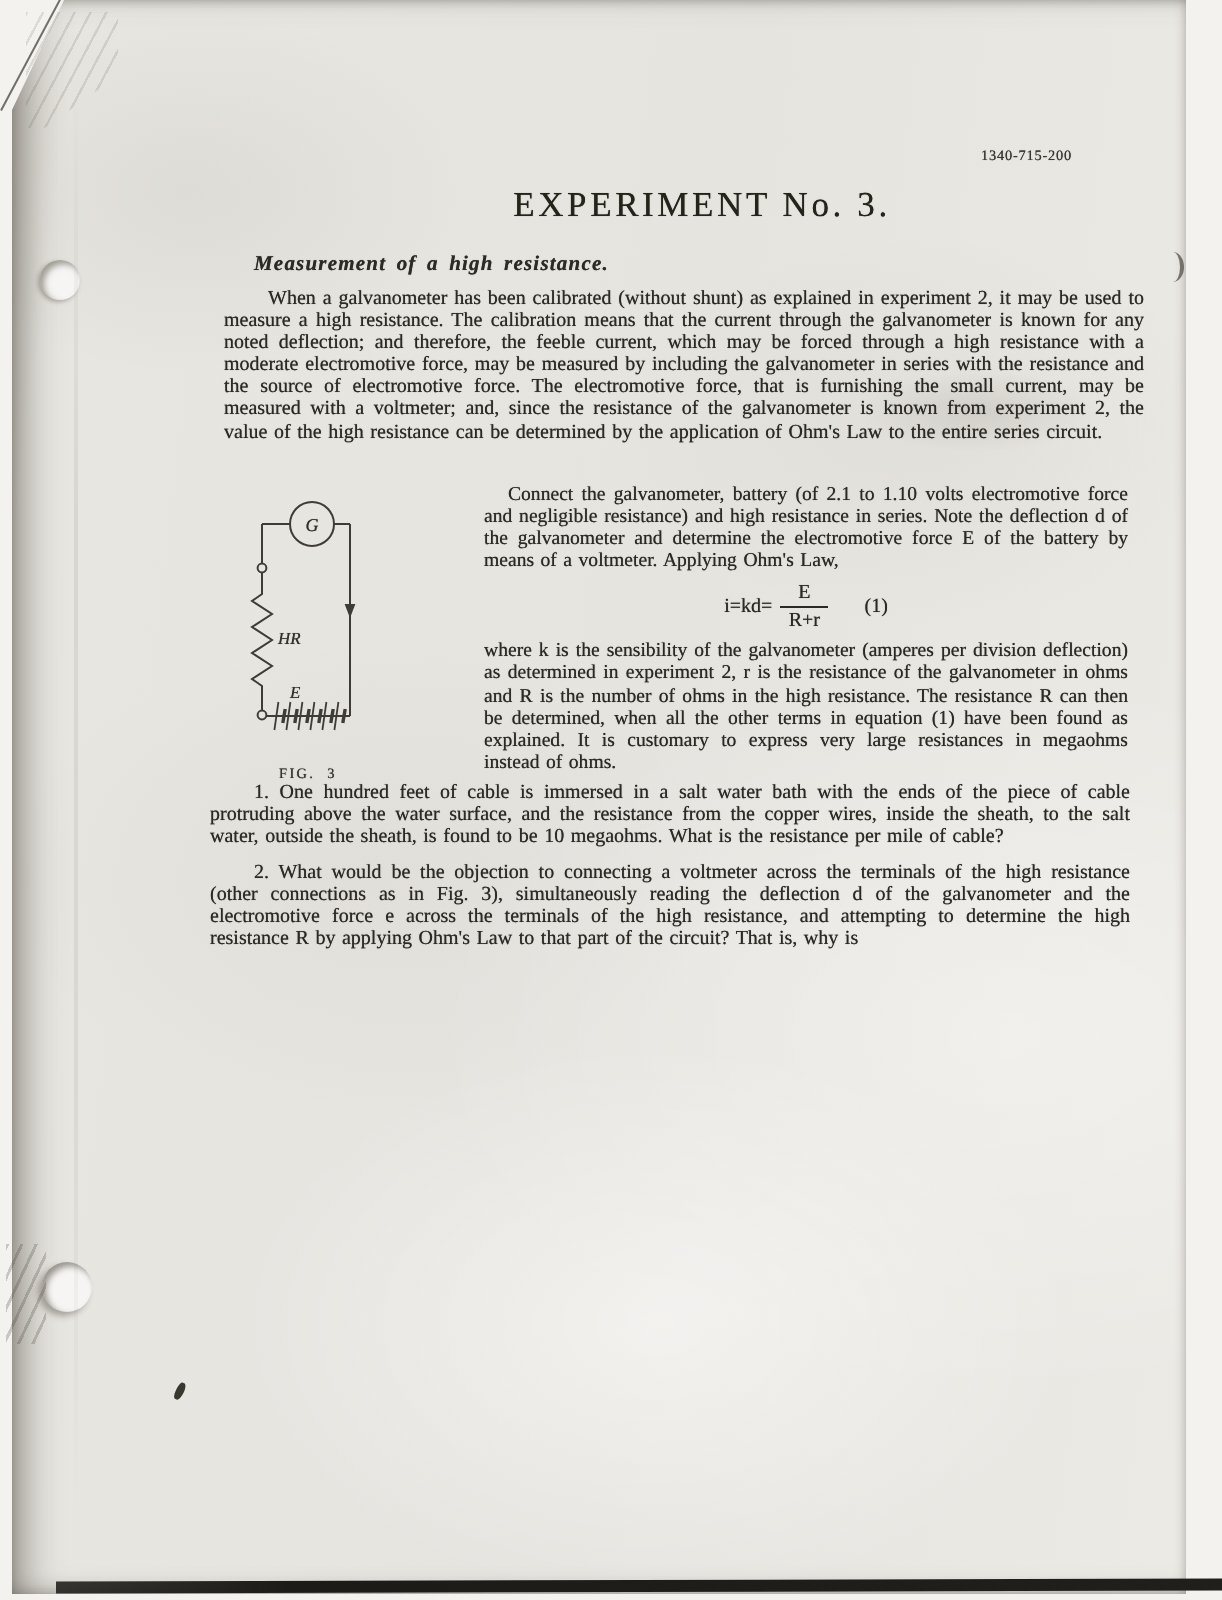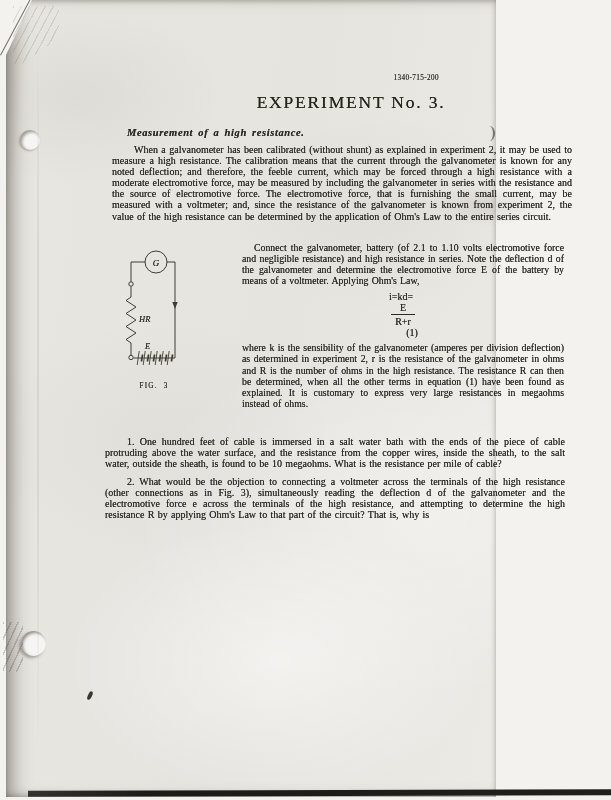--- a/index.html
+++ b/index.html
@@ -2,21 +2,21 @@
 <html><head>
 <meta charset="utf-8">
 <style>
   html,body { margin:0; padding:0; }
   .scan {
     position:relative; width:611px; height:800px;
     background:#f3f2ef; overflow:hidden;
     font-family:"Liberation Serif", serif;
   }
   .paper {
-    position:absolute; left:6px; top:0; width:490px; height:797px;
+    position:absolute; left:6px; top:0; width:587px; height:797px;
     color:#2c2a24;
     background:
       radial-gradient(220px 140px at 78% 27%, rgba(96,90,78,0.05), transparent 70%),
       radial-gradient(260px 170px at 30% 55%, rgba(96,90,78,0.045), transparent 70%),
       radial-gradient(300px 200px at 55% 83%, rgba(255,255,255,0.5), transparent 70%),
       radial-gradient(200px 130px at 15% 12%, rgba(96,90,78,0.07), transparent 70%),
       radial-gradient(420px 260px at 85% 65%, rgba(255,255,255,0.35), transparent 70%),
       linear-gradient(97deg, #d7d4ce 0%, #e8e6e1 5%, #e6e4df 55%, #eceae5 100%);
     box-shadow:
       inset 14px 0 22px -12px rgba(74,69,60,0.75),
@@ -65,30 +65,30 @@
 
   .figure { position:absolute; left:112px; top:245px; width:72px; }
   .circuit text { font-family:"Liberation Serif", serif; }
   .fig-caption { text-align:center; font-size:7.2px; letter-spacing:1.2px;
     word-spacing:3px; color:#39362f; margin-top:7px; }
 
   .right-col { position:absolute; left:236px; top:242px; width:322px; }
   .right-col .body-text { font-size:9.8px; line-height:11.1px; }
   .setup { text-indent:12px; }
   .equation { display:flex; justify-content:center; align-items:center;
-    margin:5px 0 4px; font-size:10px;flex-direction:column; }
+    margin:5px 0 4px; font-size:10px; }
   .eq-lhs { margin-right:4px; }
   .frac { display:inline-block; text-align:center; }
   .num { display:block; border-bottom:1px solid #2c2a24; padding:0 9px 1px; }
   .den { display:block; padding-top:1px; }
   .eq-tag { margin-left:18px; }
 
   .problems-heading { position:absolute; left:99px; top:401px; width:460px;
     text-align:center; font-size:10.5px; letter-spacing:.6px; }
-  .problems { position:absolute; left:99px; top:436px; width:460px; }
+  .problems { position:absolute; left:99px; top:391px; width:460px; }
   .prob { text-indent:22px; margin:0 0 6.5px 0; }
   .sub-eq { text-indent:12px; }
   .sup { font-size:7px; vertical-align:4px; }
 </style>
 </head>
 <body>
 
 <div class="scan">
   <div class="paper">
 

